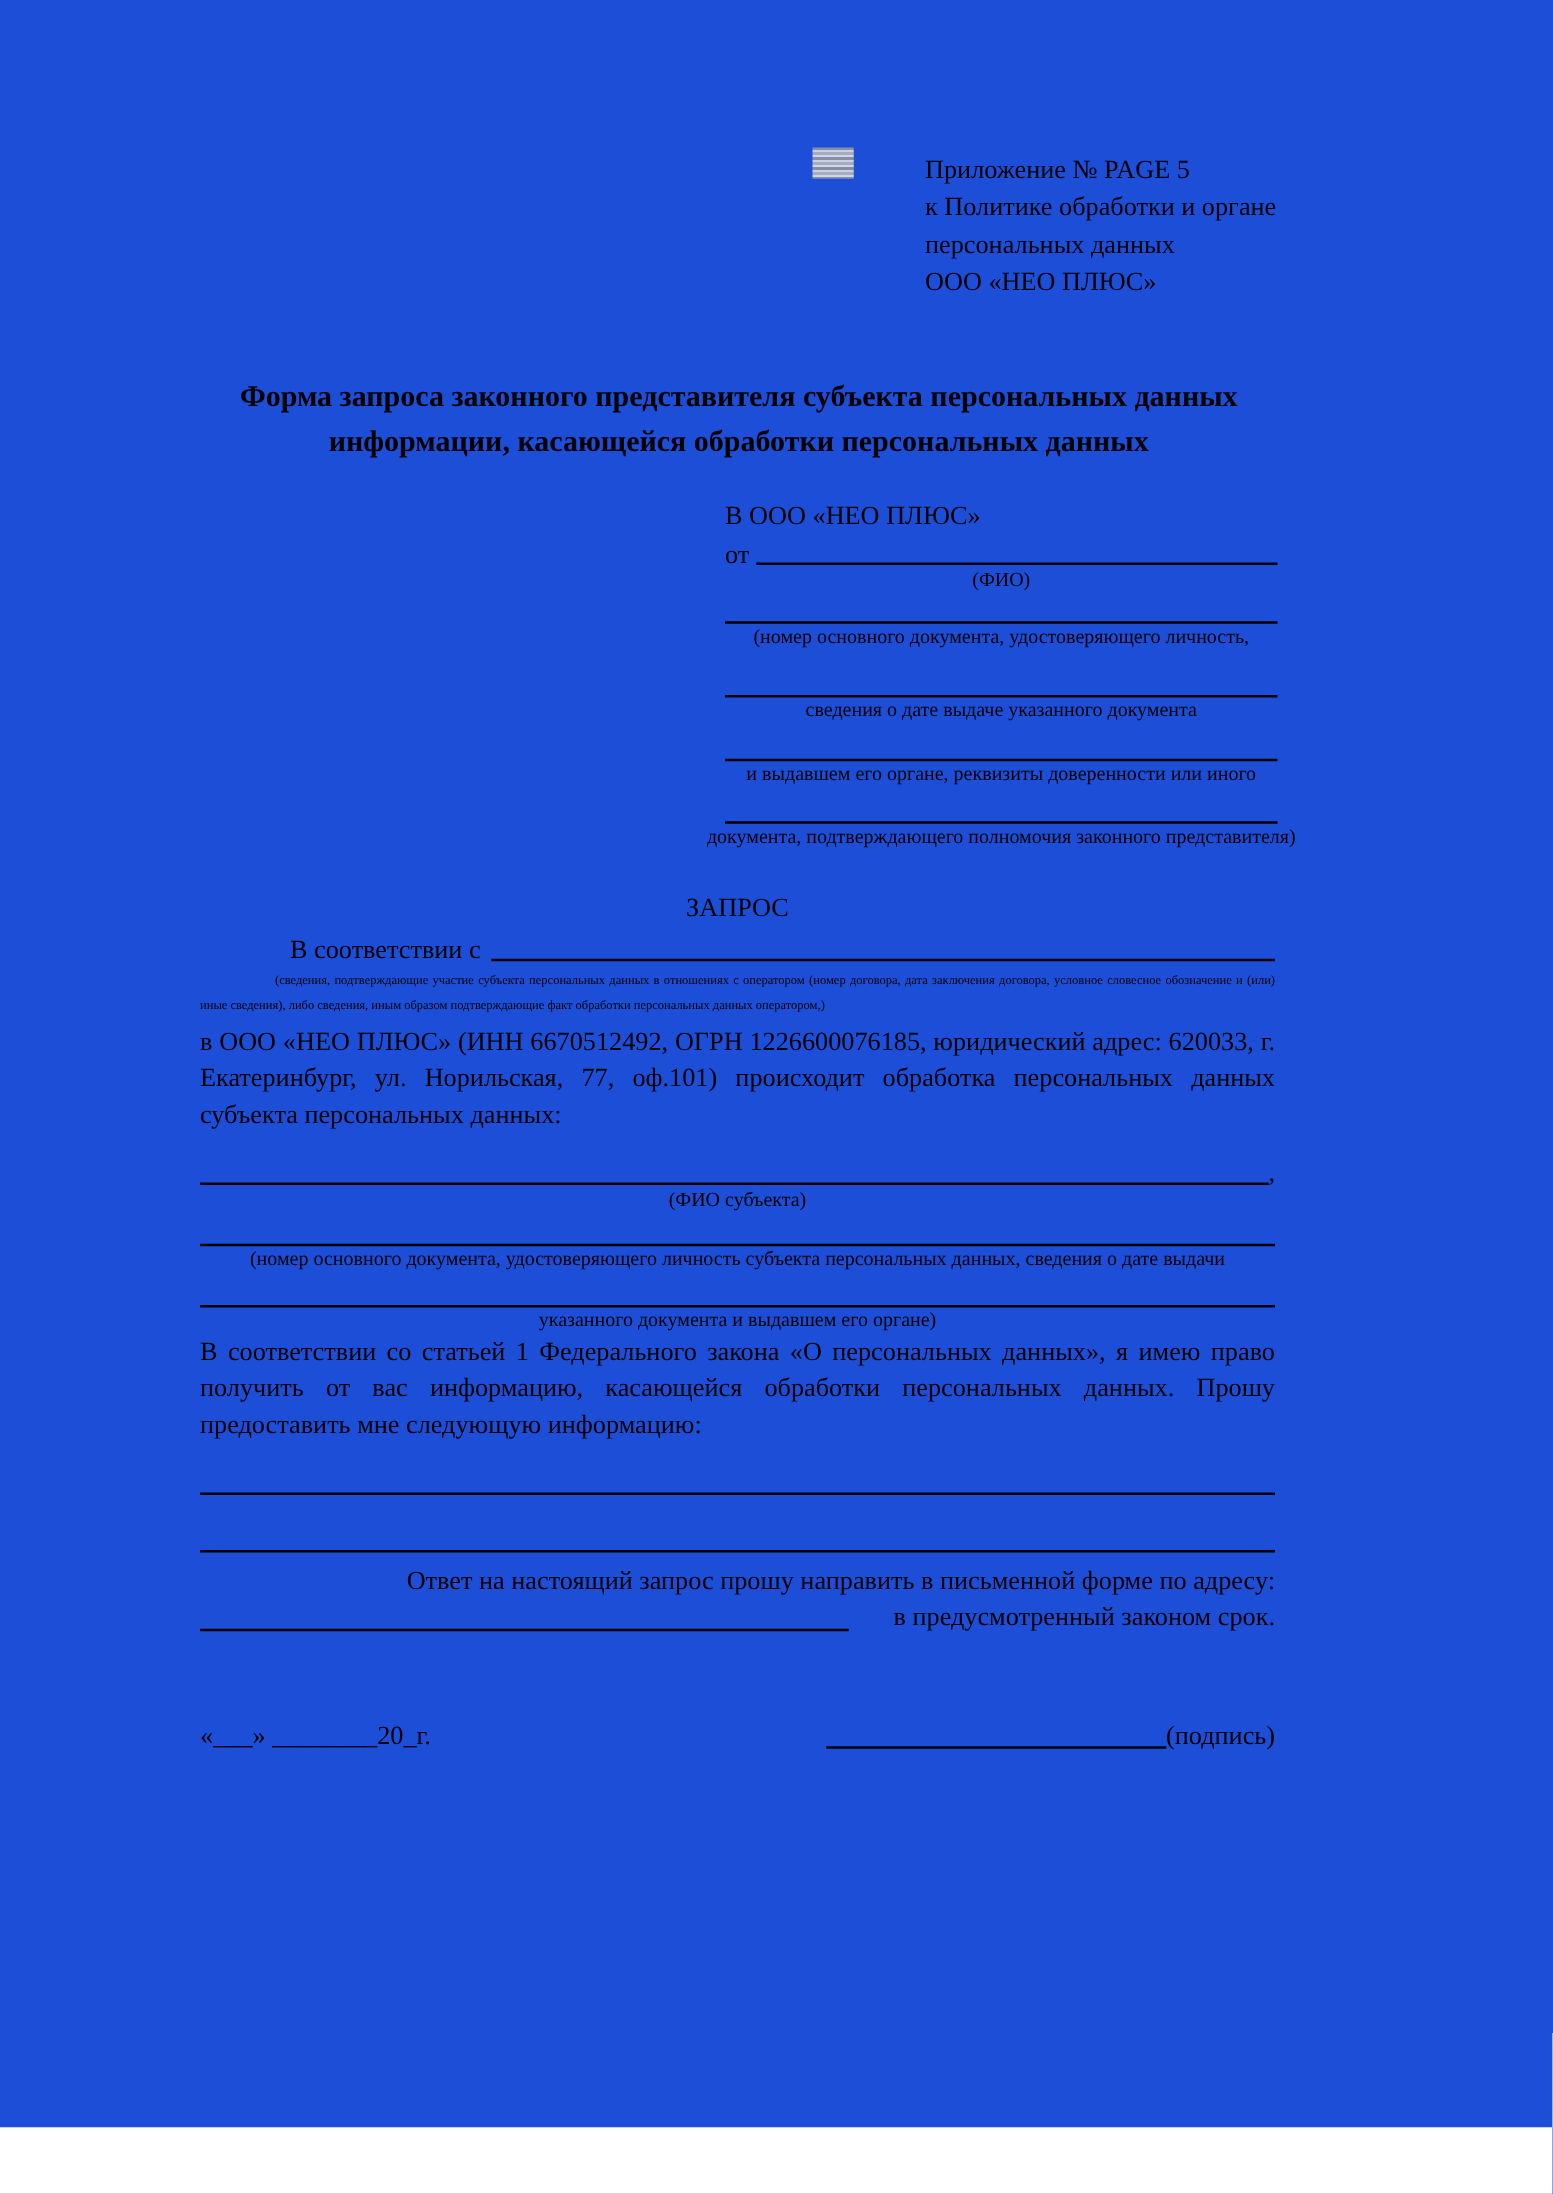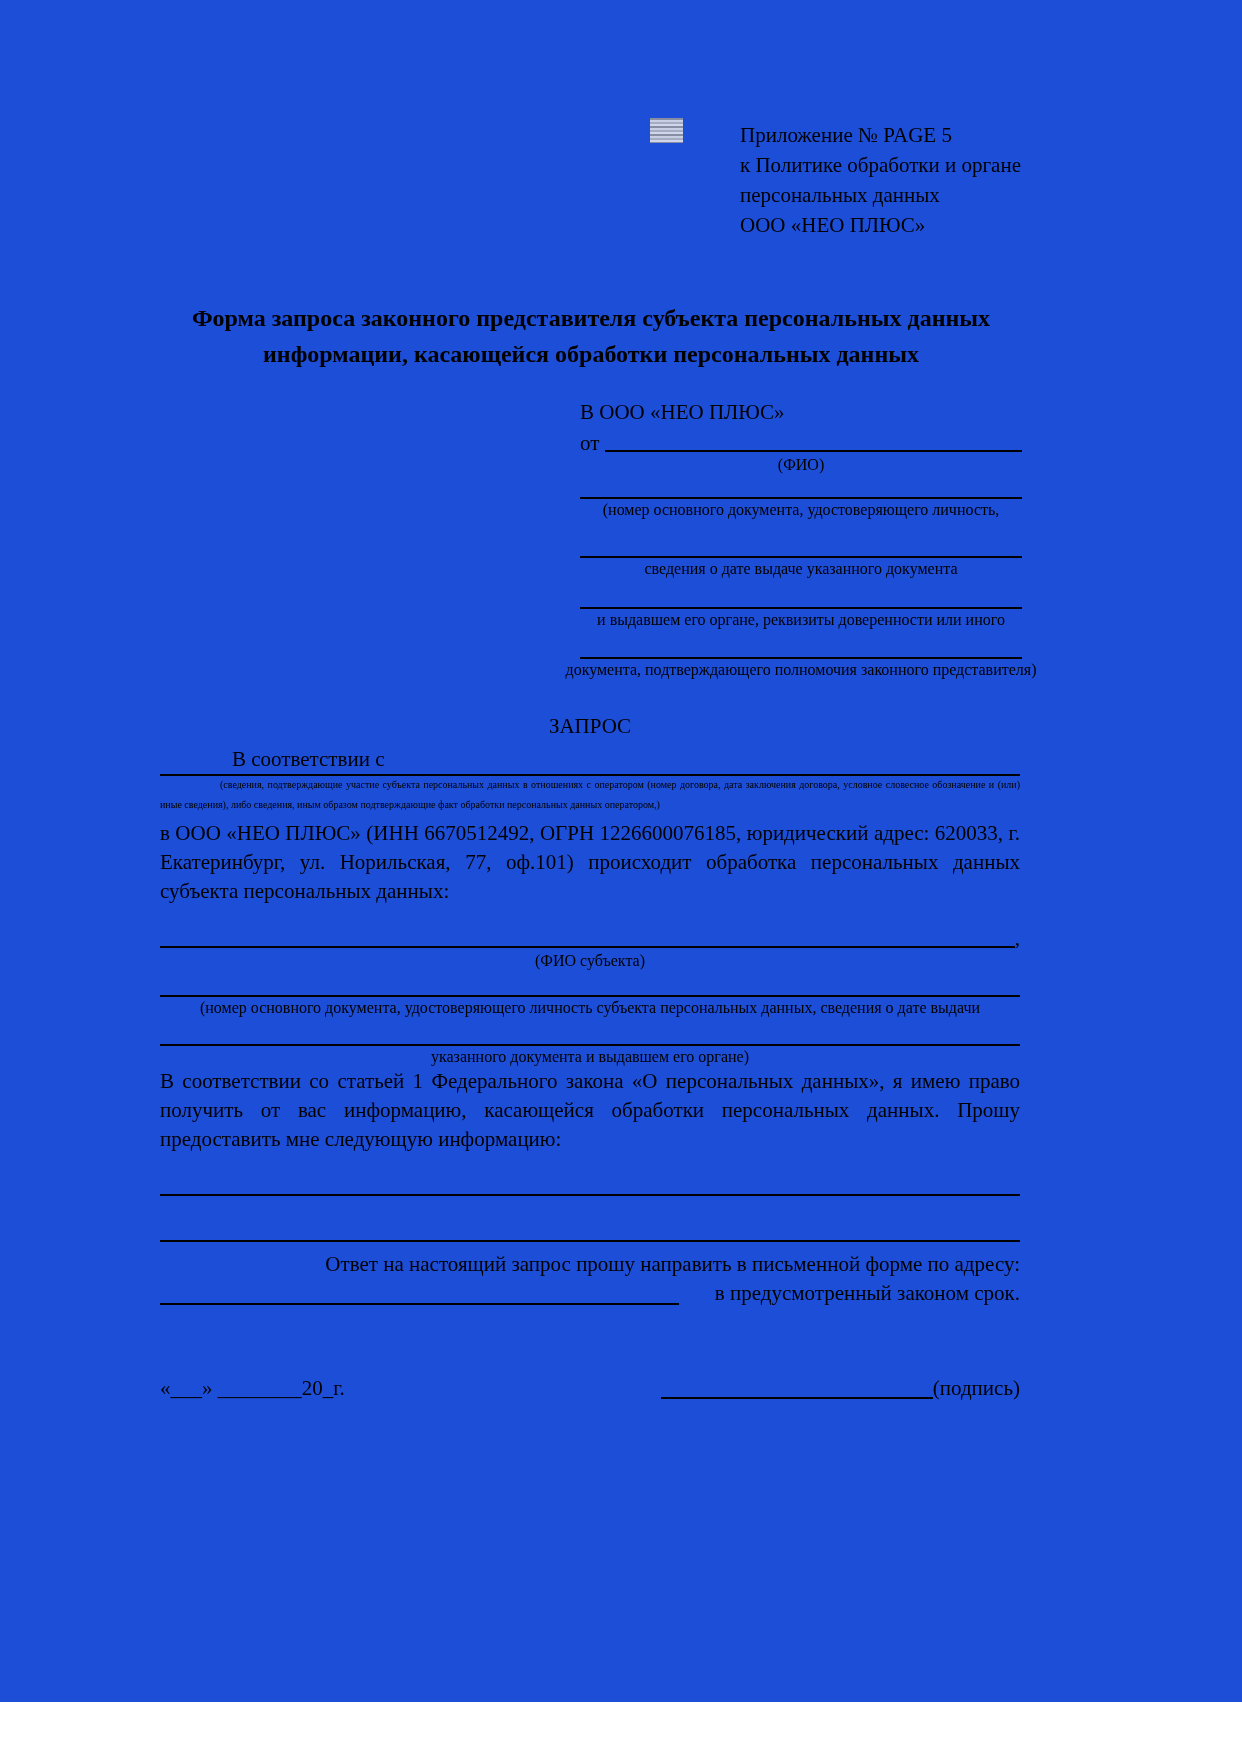--- a/index.html
+++ b/index.html
@@ -41,21 +41,21 @@
   .addr-b1{margin-top:22px;}
   .addr-b2{margin-top:36px;}
   .addr-b3{margin-top:28px;}
   .addr-b4{margin-top:27px;}
   .addr-cap{margin-top:1px;}
   .main-col{
     position:absolute;left:160px;top:712px;width:860px;
     font-size:21px;line-height:29px;
   }
   .zapros{text-align:center;margin:0 0 4px 0;}
-  .intro-row{height:27px;flex-direction:column;}
+  .intro-row{height:27px;}
   .intro-row .lbl{padding-left:72px;margin-right:8px;white-space:nowrap;}
   .small-print{
     font-size:10px;line-height:20px;text-align:justify;
     text-indent:60px;margin:3px 0 4px 0;
   }
   .para{text-align:justify;margin:0;}
   .subject-row{margin-top:18px;height:27px;}
   .mid-b1{margin-top:24px;}
   .mid-b2{margin-top:26px;}
   .gap-b1{margin-top:40px;}

